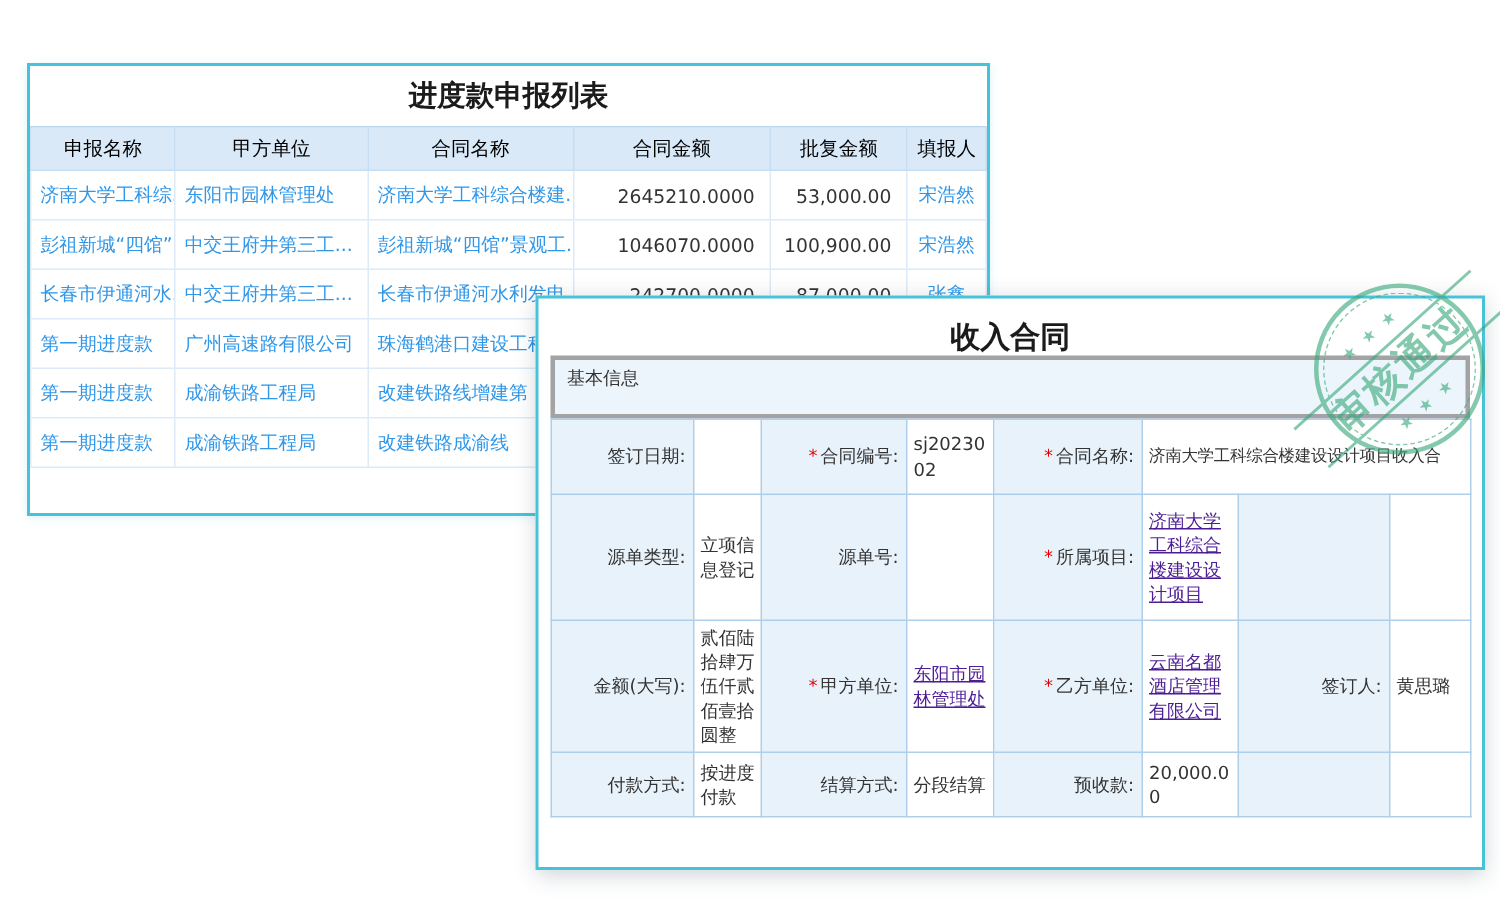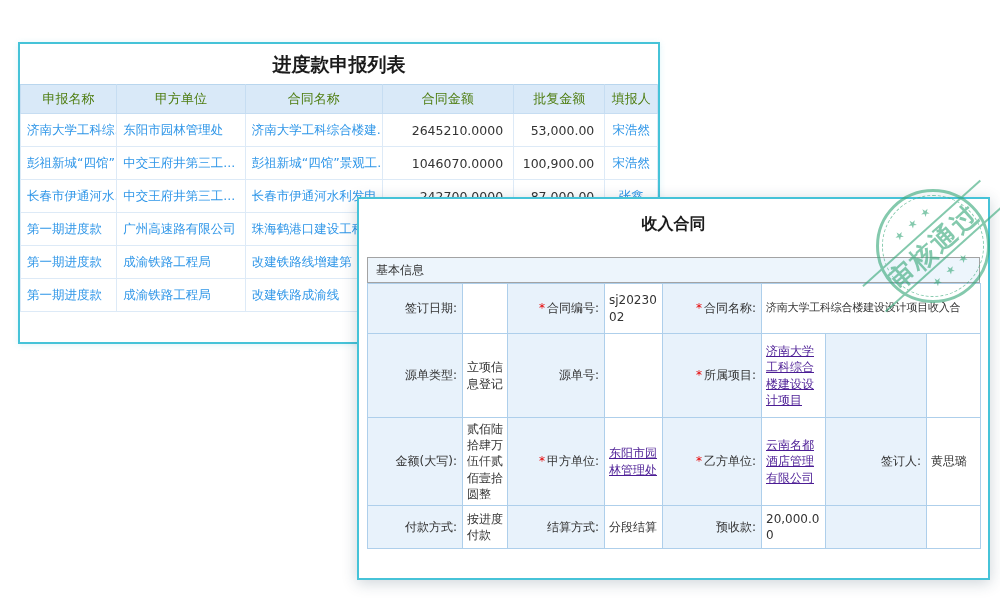--- a/index.html
+++ b/index.html
@@ -7,36 +7,36 @@
               font-family:"DejaVu Sans","Liberation Sans",sans-serif; }
   #page { position:relative; width:1000px; height:600px; background:#fff; }
 
   
   .list-panel { position:absolute; left:18px; top:42px; width:642px; height:302px;
                 background:#fff; border:2px solid #46c3d8; z-index:1;
                 box-shadow:0 1px 6px rgba(70,195,216,.18); }
   .list-title { height:40px; line-height:40px; text-align:center; font-size:19px;
                 font-weight:bold; color:#1b1b1b; }
   table.list { border-collapse:collapse; table-layout:fixed; width:638px; }
-  table.list th { background:#d9e9f8; color:#4d7c0f; font-weight:normal; font-size:13px;
+  table.list th { background:#d9e9f8; color:#000000; font-weight:normal; font-size:13px;
                   height:29px; border:1px solid #c6ddf2; border-top:1px solid #b9d6ee; }
   table.list td { height:33px; border:1px solid #ddeaf7; font-size:12.5px;
                   white-space:nowrap; overflow:hidden; padding:0 6px; }
   table.list td.c-link { color:#2f96e8; text-align:left; }
   table.list td.c-num  { color:#333; text-align:right; padding-right:10px; }
   table.list td.c-mid  { color:#2f96e8; text-align:center; padding:0 2px; }
 
   
   .form-panel { position:absolute; left:357px; top:197px; width:633px; height:383px;
                 background:#fff; border:2px solid #46c3d8; z-index:2;
                 box-shadow:0 3px 14px rgba(30,60,80,.22); }
-  .form-title { height:58px; line-height:50px; text-align:center; font-size:16px;
+  .form-title { height:38px; line-height:50px; text-align:center; font-size:20px;
                 font-weight:bold; color:#1b1b1b; }
-  .section-bar { margin:0 8px; height:26px; line-height:25px; background:#edf5fc;
-                 border:1px solid #a3a3a3; font-size:12px; color:#333; padding-left:8px; }
+  .section-bar { margin:0 8px; height:42px; line-height:25px; background:#edf5fc;
+                 border:3px solid #a3a3a3; font-size:12px; color:#333; padding-left:8px; }
   table.form { border-collapse:collapse; table-layout:fixed; margin:0 8px; width:613px; }
   table.form td { border:1px solid #aecfeb; font-size:12px; color:#333;
                   padding:2px 4px; vertical-align:middle; word-break:break-all; line-height:1.35; }
   table.form td.lbl { background:#e8f2fb; text-align:right; padding-right:5px; white-space:nowrap; overflow:hidden; }
   table.form td.val { background:#fff; text-align:left; }
   table.form td.val.nowrap { white-space:nowrap; overflow:hidden; font-size:11px; letter-spacing:-.2px; }
   table.form .req { color:#e60000; margin-right:2px; font-size:12px; }
   table.form a.flink { color:#4c1d95; text-decoration:underline; cursor:pointer; word-break:break-all; }
 
   

